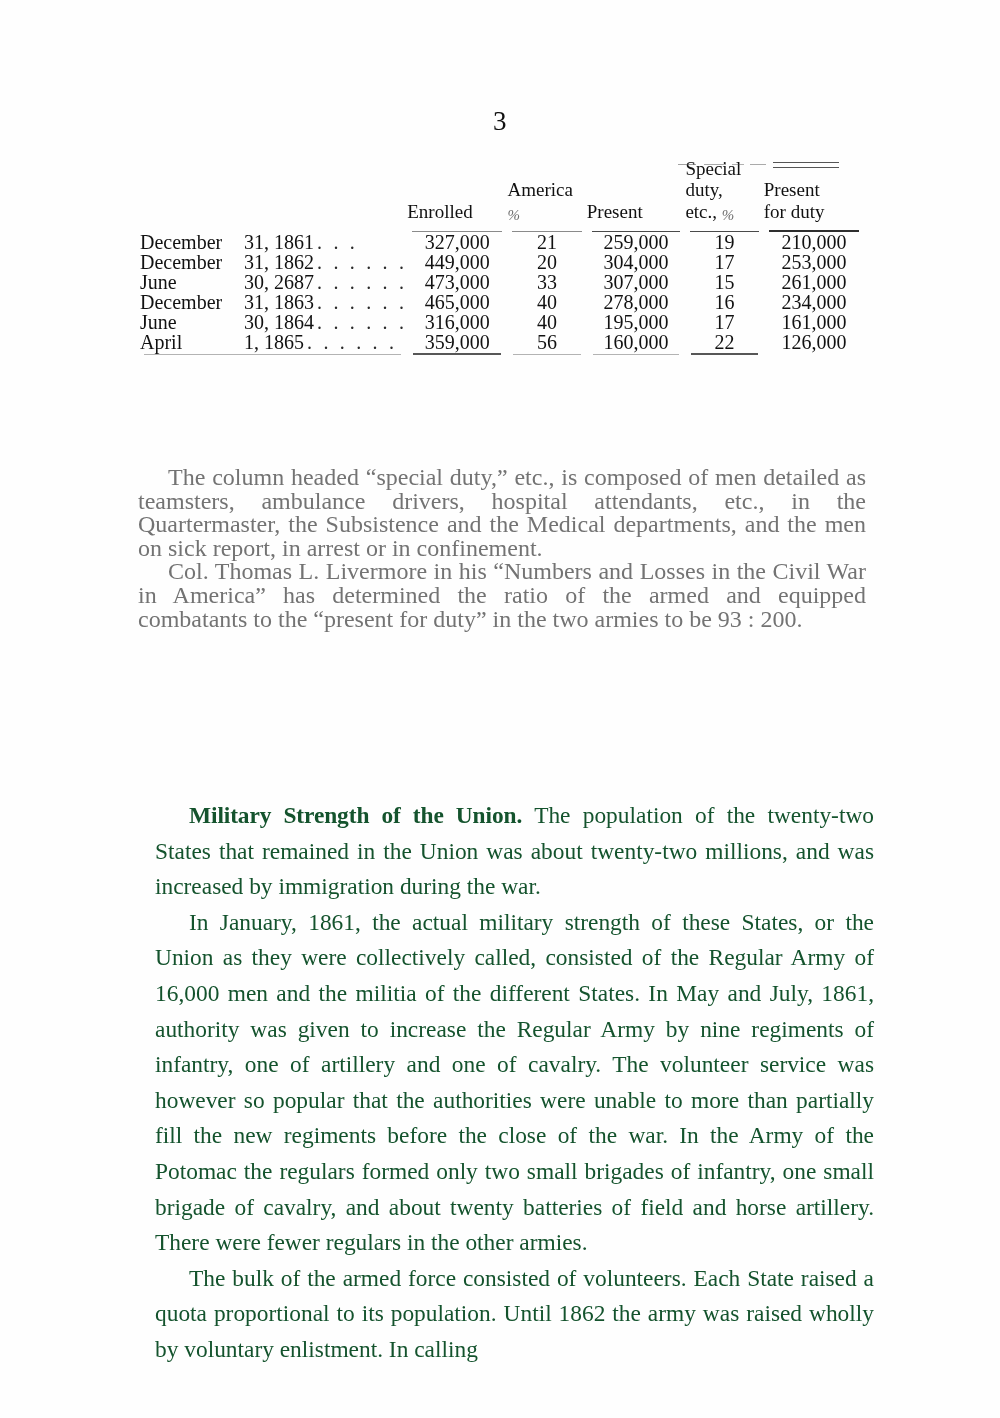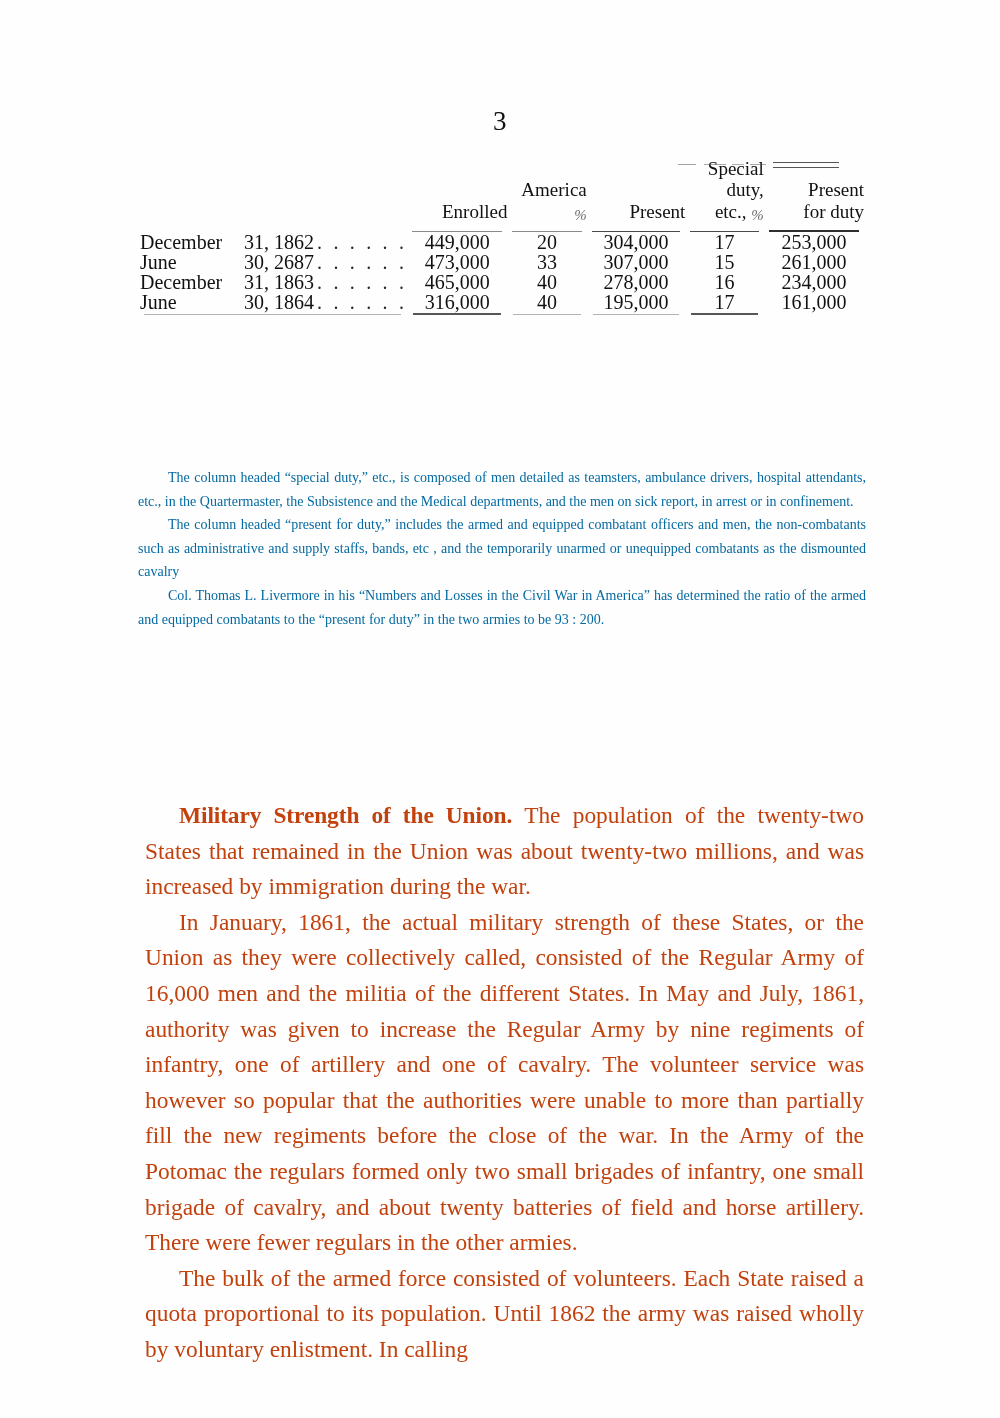--- a/index.html
+++ b/index.html
@@ -59,21 +59,21 @@
 
   
   .col-date   { width: 258px; }
   .col-enr    { width: 112px; }
   .col-abs    { width: 84px;  }
   .col-pre    { width: 110px; }
   .col-spec   { width: 86px;  }
   .col-pfd    { width: 112px; }
 
   thead th {
-    text-align: right;
+    text-align: left;
     font-weight: normal;
     line-height: 1.12;
     padding-bottom: 5px;
     font-size: 19px;
   }
   thead th.hd-date { border-bottom: none; }
 
   
   .toprules {
     position: absolute;
@@ -159,40 +159,40 @@
     transform: translateY(2px);
     font-style: italic;
   }
 
   
   .notes {
     position: absolute;
     left: 138px;
     top: 466px;
     width: 728px;
-    font-size: 14px;
+    font-size: 24px;
     line-height: 23.6px;
     text-align: justify;
-    color: #0369a1;
+    color: #737373;
   }
   .notes p {
     margin: 0;
     text-indent: 30px;
   }
 
   
   .body-text {
     position: absolute;
-    left: 145px;
+    left: 155px;
     top: 798px;
     width: 719px;
     font-size: 23.4px;
     line-height: 35.6px;
     text-align: justify;
-    color: #c2410c;
+    color: #14532d;
   }
   .body-text p {
     margin: 0;
     text-indent: 34px;
   }
   .runhead {
     font-weight: bold;
     letter-spacing: -0.1px;
   }
 
@@ -260,20 +260,28 @@
           <td>
               <span class="rule-seg"></span>
             </td>
           <td>
               <span class="rule-seg thick"></span>
             </td>
         </tr>
       </thead>
       <tbody id="tbody">
           <tr>
+            <td class="c-date"><span class="d-month">December</span><span class="d-rest">31, 1861</span><span class="d-dots">. . .</span></td>
+            <td>327,000</td>
+            <td>21</td>
+            <td>259,000</td>
+            <td>19</td>
+            <td>210,000</td>
+          </tr>
+          <tr>
             <td class="c-date"><span class="d-month">December</span><span class="d-rest">31, 1862</span><span class="d-dots">. . . . . .</span></td>
             <td>449,000</td>
             <td>20</td>
             <td>304,000</td>
             <td>17</td>
             <td>253,000</td>
           </tr>
           <tr>
             <td class="c-date"><span class="d-month">June</span><span class="d-rest">30, 2687</span><span class="d-dots">. . . . . .</span></td>
             <td>473,000</td>
@@ -291,20 +299,28 @@
             <td>234,000</td>
           </tr>
           <tr>
             <td class="c-date"><span class="d-month">June</span><span class="d-rest">30, 1864</span><span class="d-dots">. . . . . .</span></td>
             <td>316,000</td>
             <td>40</td>
             <td>195,000</td>
             <td>17</td>
             <td>161,000</td>
           </tr>
+          <tr>
+            <td class="c-date"><span class="d-month">April</span><span class="d-rest">1, 1865</span><span class="d-dots">. . . . . .</span></td>
+            <td>359,000</td>
+            <td>56</td>
+            <td>160,000</td>
+            <td>22</td>
+            <td>126,000</td>
+          </tr>
         </tbody>
       <tfoot>
         <tr class="botrule">
           <td>
               <span class="rule-bot"></span>
             </td>
           <td>
               <span class="rule-bot dark"></span>
             </td>
           <td>
@@ -319,21 +335,20 @@
           <td>
               <span class="rule-bot none"></span>
             </td>
         </tr>
       </tfoot>
     </table>
   </div>
 
   <div class="notes" id="notes">
       <p>The column headed “special duty,” etc., is composed of men detailed as teamsters, ambulance drivers, hospital attendants, etc., in the Quartermaster, the Subsistence and the Medical departments, and the men on sick report, in arrest or in confinement.</p>
-      <p>The column headed “present for duty,” includes the armed and equipped combatant officers and men, the non-combatants such as administrative and supply staffs, bands, etc , and the temporarily unarmed or unequipped combatants as the dismounted cavalry</p>
       <p>Col. Thomas L. Livermore in his “Numbers and Losses in the Civil War in America” has determined the ratio of the armed and equipped combatants to the “present for duty” in the two armies to be 93 : 200.</p>
     </div>
 
   <div class="body-text">
     <p><span class="runhead">Military Strength of the Union.</span><span class="sp"></span><span>The population of the twenty-two States that remained in the Union was about twenty-two millions, and was increased by immigration during the war.</span></p>
     <p>In January, 1861, the actual military strength of these States, or the Union as they were collectively called, consisted of the Regular Army of 16,000 men and the militia of the different States. In May and July, 1861, authority was given to increase the Regular Army by nine regiments of infantry, one of artillery and one of cavalry.  The volunteer service was however so popular that the authorities were unable to more than partially fill the new regiments before the close of the war.   In the Army of the Potomac the regulars formed only two small brigades of infantry, one small brigade of cavalry, and about twenty batteries of field and horse artillery.   There were fewer regulars in the other armies.</p>
     <p>The bulk of the armed force consisted of volunteers.   Each State raised a quota proportional to its population.   Until 1862 the army was raised wholly by voluntary enlistment.   In calling</p>
   </div>
 
 </div>

